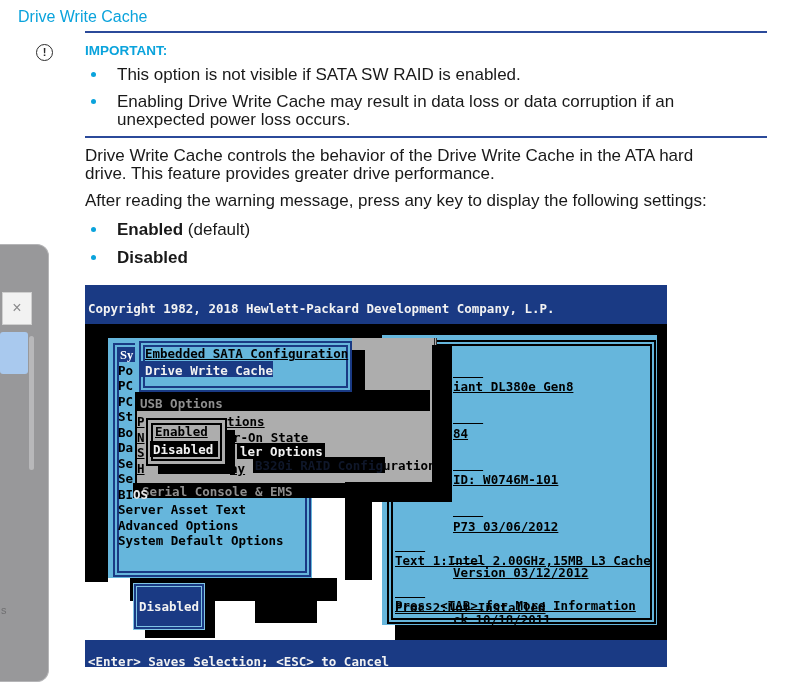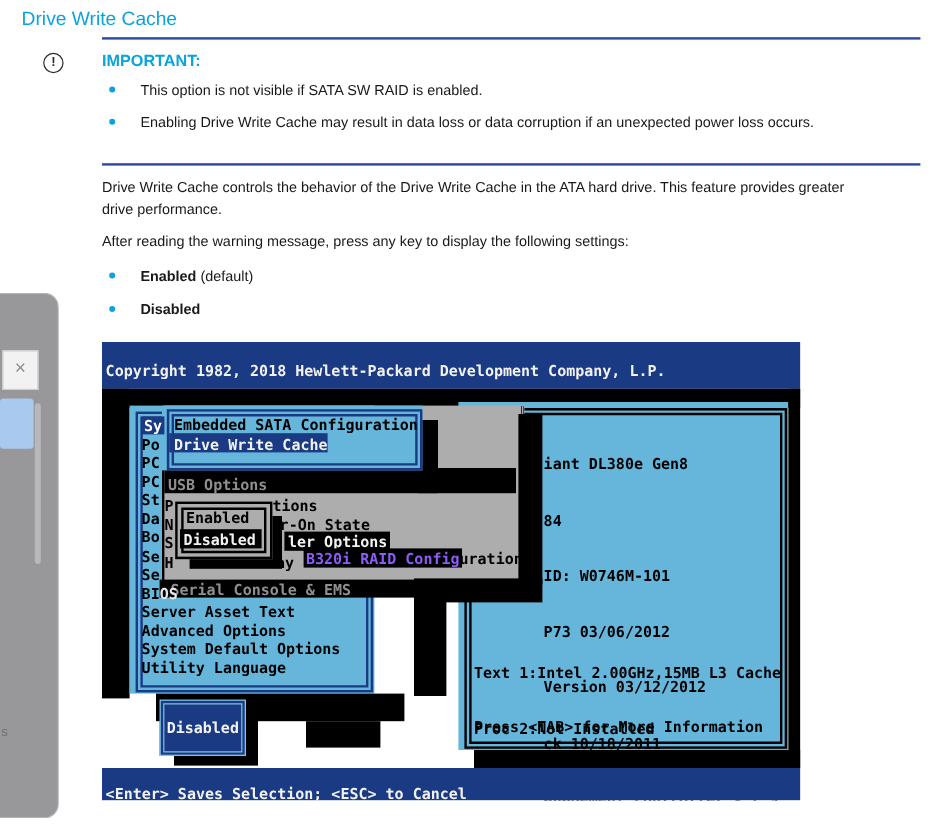--- a/index.html
+++ b/index.html
@@ -7,21 +7,21 @@
        font-family:"Liberation Sans",sans-serif;color:#191919;}
   .abs{position:absolute;}
 
   
   .doc-title{left:18px;top:8px;font-size:16px;color:#0aa3dc;}
   .rule{height:2px;background:#2b4a9a;left:85px;width:682px;}
   .rule1{top:31px;} .rule2{top:136px;}
   .warn-icon{left:36px;top:44px;width:15px;height:15px;border:1.5px solid #2b2b2b;border-radius:50%;
              font-size:11px;font-weight:bold;color:#2b2b2b;text-align:center;line-height:14px;}
   .important-label{left:85px;top:43px;font-size:13.5px;font-weight:bold;color:#0aa3dc;}
-  .body-text{font-size:12px;line-height:18px;}
+  .body-text{font-size:17px;line-height:18px;}
   .dot{width:5px;height:5px;border-radius:50%;background:#0aa3dc;position:absolute;left:91px;}
   .btxt{left:117px;width:625px;}
   .b1{top:66px;} .d1{top:72px;}
   .b2{top:93px;} .d2{top:99px;}
   .p1{left:85px;top:147px;width:640px;}
   .p2{left:85px;top:192px;width:640px;}
   .ob1{top:221px;} .od1{top:227px;}
   .ob2{top:249px;} .od2{top:255px;}
   .bold{font-weight:bold;}
 
@@ -36,21 +36,21 @@
 
   
   .bios{left:85px;top:285px;width:582px;height:382px;background:#ffffff;overflow:hidden;
         font-family:"DejaVu Sans Mono",monospace;font-weight:bold;font-size:12.5px;color:#000;}
   .bios .abs{position:absolute;}
   .navy{background:#1a3a84;}
   .blk{background:#000;}
   .lblue{background:#66b6dc;}
   .wtx{color:#f2f2f2;white-space:pre;}
   .gtx{color:#8f8f8f;white-space:pre;}
-  .btx{color:#000;white-space:pre;}
+  .btx{color:#000;white-space:pre;text-decoration:underline;}
 
   .hdr{left:0;top:0;width:582px;height:39px;}
   .hl1{left:4px;top:2px;margin-top:44px;} .hl2{left:3px;top:16px;}
   .topband{left:0;top:39px;width:582px;height:16px;}
   .leftcol{left:0;top:39px;width:23px;height:258px;}
 
   .rpanel{left:297px;top:50px;width:275px;height:290px;}
   .rpanel-border{left:302px;top:55px;width:265px;height:280px;border:2px solid #000;
                  box-shadow:inset 0 0 0 2px #66b6dc, inset 0 0 0 4px #000;}
   .redge{left:572px;top:39px;width:10px;height:316px;}
@@ -58,21 +58,21 @@
   .info-lines{left:368px;top:63px;line-height:15.5px;}
   .info-lines div{height:15.5px;white-space:pre;}
   .proc-lines{left:310px;top:237px;line-height:15.5px;white-space:pre;}
   .press-tab{left:310px;top:313px;white-space:pre;}
 
   .lmenu{left:23px;top:53px;width:204px;height:240px;}
   .lmenu-border{left:28px;top:58px;width:194px;height:230px;border:2px solid #1a3a84;
                 box-shadow:inset 0 0 0 2px #66b6dc, inset 0 0 0 4px #1a3a84;}
   .menu-items{left:33px;top:62px;line-height:15.5px;}
   .menu-items div{height:15.5px;white-space:pre;}
-  .sel{background:#1a3a84;color:#fff;padding:0 2px;}
+  .sel{background:#1a3a84;color:#fff;padding:0 2px;font-family:Liberation Serif, serif;}
   .os-frag{color:#e8e8e8;}
 
   .menu-shadow{left:45px;top:293px;width:207px;height:23px;}
   .black-chunk{left:170px;top:316px;width:62px;height:22px;}
 
   .gray-panel{left:50px;top:53px;width:297px;height:152px;background:#adadad;
               border-left:2px solid #000;border-right:3px double #2e2e2e;border-bottom:3px double #2e2e2e;}
   .strip-h{left:52px;top:105px;width:293px;height:21px;}
   .strip-v{left:263px;top:65px;width:17px;height:61px;}
   .gray-shadow-b{left:260px;top:197px;width:107px;height:20px;}
@@ -98,21 +98,21 @@
 
   .frag-p{left:52px;top:129px;} .frag-n{left:52px;top:144.5px;}
   .frag-s{left:52px;top:160px;} .frag-h{left:52px;top:175.5px;}
   .frag-tions{left:142px;top:129px;}
   .frag-ron{left:148px;top:144.5px;}
   .ler-band{left:152px;top:158px;width:88px;height:16px;}
   .frag-ler{left:155px;top:159px;}
   .frag-ay{left:145px;top:175.5px;}
   .raid-band{left:168px;top:172px;width:132px;height:16px;}
   .frag-raid{left:170px;top:173px;white-space:pre;}
-  .raid-dark{color:#8b5cf6;} .raid-tail{color:#000;}
+  .raid-dark{color:#0f172a;} .raid-tail{color:#000;}
 
   .status-shadow{left:60px;top:308px;width:70px;height:45px;}
   .status-box{left:48px;top:298px;width:70px;height:45px;background:#1a3a84;border:1px solid #7fc4e4;
               box-shadow:inset 0 0 0 2px #1a3a84, inset 0 0 0 3px #7fc4e4;
               display:flex;align-items:center;justify-content:center;}
   .ftr{left:0;top:355px;width:582px;height:27px;}
   .fl1{left:3px;top:356px;} .fl2{left:3px;top:369px;}
 </style>
 </head>
 <body>
@@ -197,29 +197,28 @@
   <div class="abs dlg-i1 btx">Enabled</div>
   <div class="abs dlg-band blk"></div>
   <div class="abs dlg-i2 wtx">Disabled</div>
 
   <div class="abs menu-items">
     <div><span class="sel">Sy</span></div>
     <div>Po</div>
     <div>PC</div>
     <div>PC</div>
     <div>St</div>
+    <div>Bo</div>
     <div>Da</div>
-    <div>Bo</div>
     <div>Se</div>
     <div>Se</div>
     <div><span>BI</span><span class="os-frag">OS</span></div>
     <div>Server Asset Text</div>
     <div>Advanced Options</div>
     <div>System Default Options</div>
-    <div>Utility Language</div>
   </div>
 
   <div class="abs info-lines btx">
     <div>iant DL380e Gen8</div>
     <div>84</div>
     <div>ID: W0746M-101</div>
     <div>P73 03/06/2012</div>
     <div>Version 03/12/2012</div>
     <div>ck 10/18/2011</div>
     <div>anagement Controller - 2.9</div>

